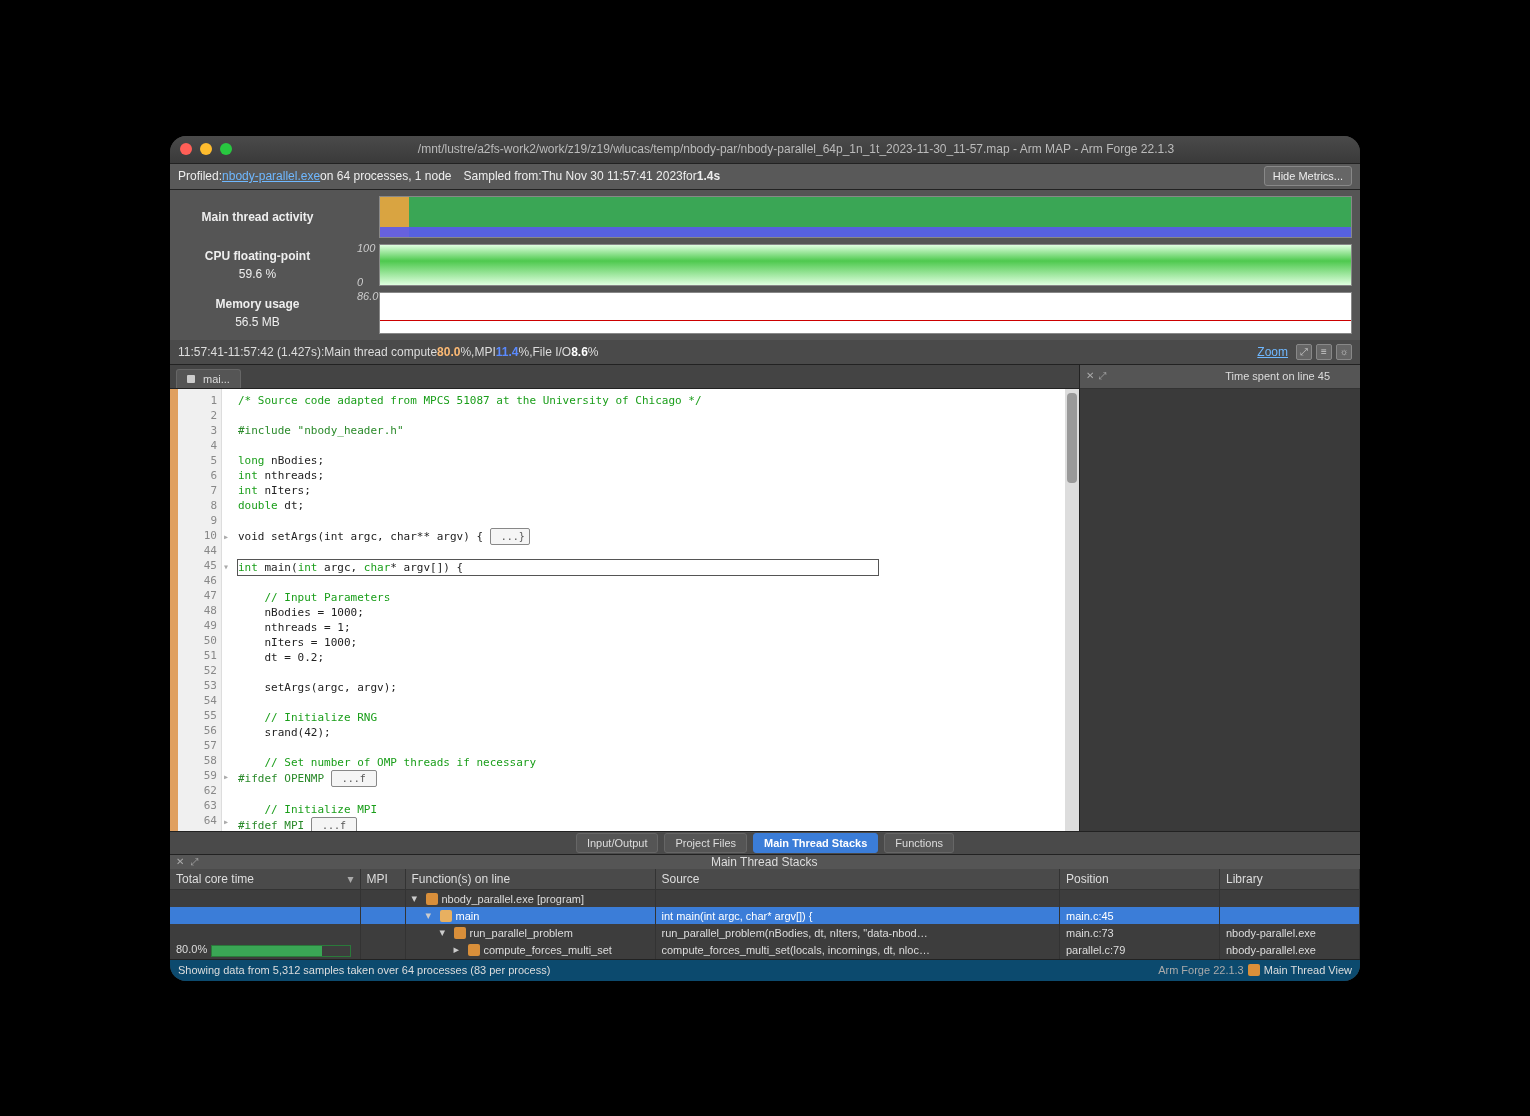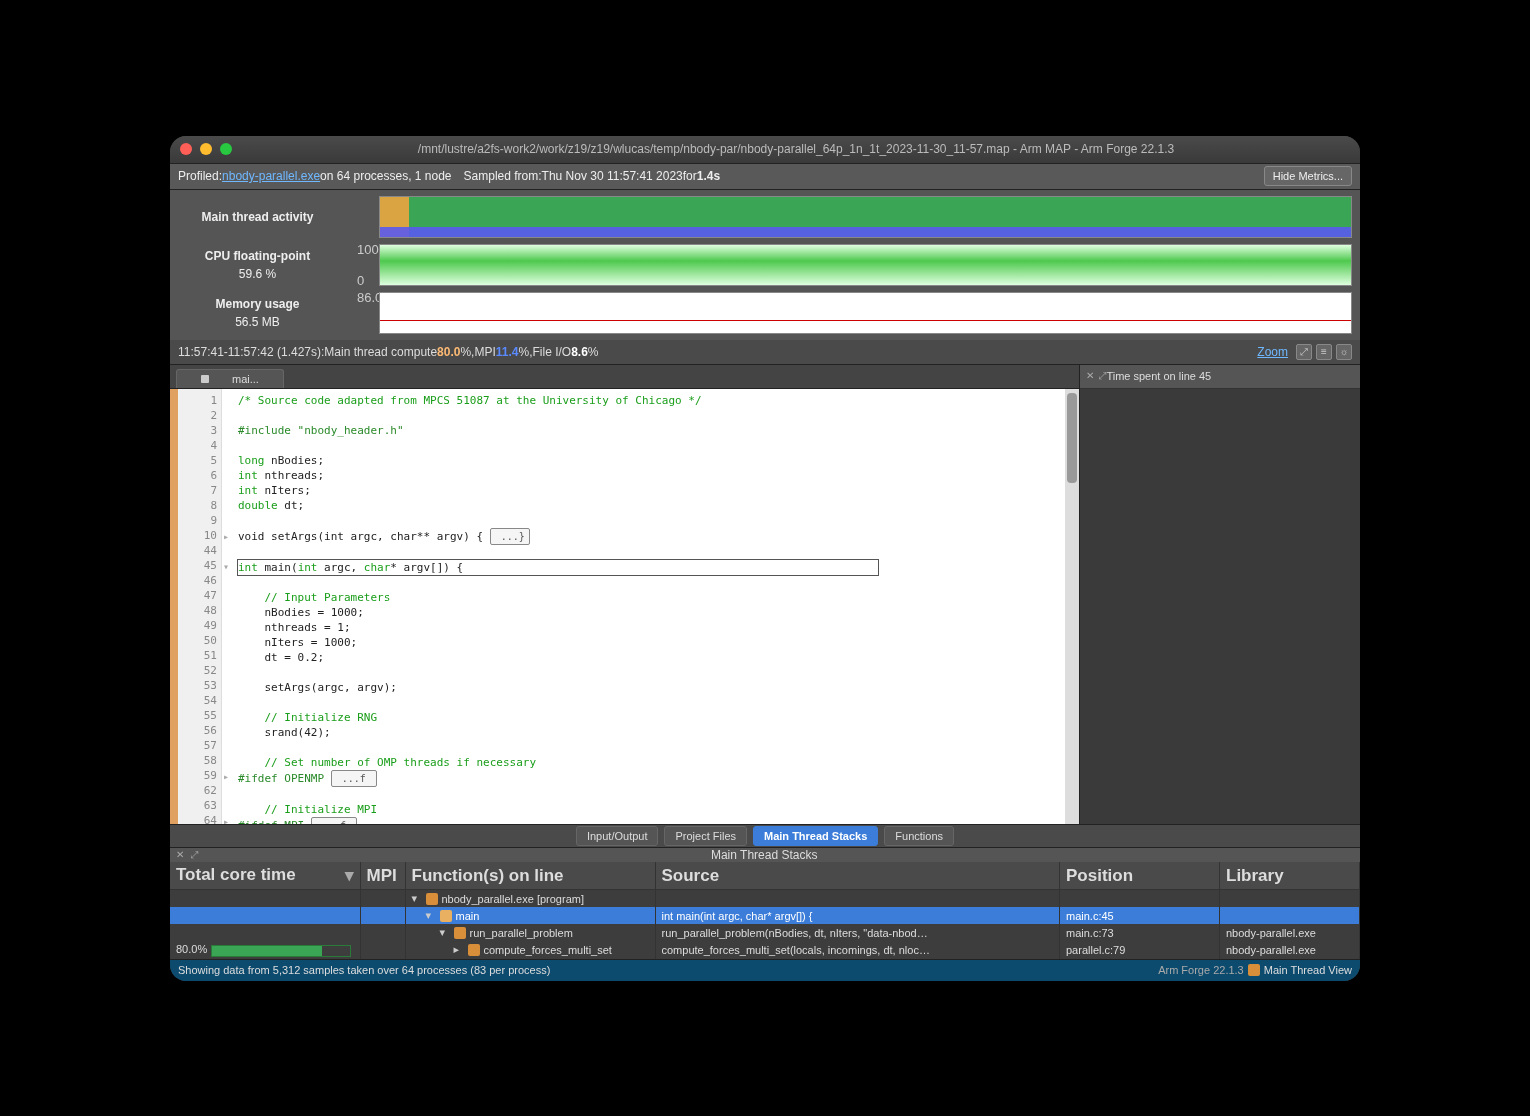--- a/index.html
+++ b/index.html
@@ -87,21 +87,21 @@
     background: #fff;
     border: 1px solid #888;
     position: relative;
     overflow: hidden;
   }
   .mc-mt { background: linear-gradient(to right, #d9a441 0 3%, #3aa655 3% 100%); }
   .mc-mt::after { content:""; position:absolute; left:0; right:0; bottom:0; height:10px; background:#5a5af0; opacity:0.9; }
   .mc-fp { background: linear-gradient(#dfffdf,#4ec94e 40%,#dfffdf); }
   .mc-mem::before { content:""; position:absolute; left:0; right:0; top:68%; height:1px; background:#c00; }
   .mc-mem { background:#fff; }
-  .yaxis { position:absolute; left:-22px; top:-2px; font-size:13px; color:#ccc; }
+  .yaxis { position:absolute; left:-22px; top:-2px; font-size:11px; color:#ccc;font-style:italic; }
   .metric-chart-wrap { position:relative; flex:1; margin-left:20px; }
   .statusline {
     background: #4a4a4a;
     padding: 4px 8px;
     display: flex;
     align-items: center;
     font-size: 12px;
     border-bottom: 1px solid #222;
   }
   .statusline .val-green { color:#fdba74; font-weight:bold; }
@@ -116,28 +116,28 @@
   .file-tabs {
     height: 24px;
     background: #444;
     border-bottom:1px solid #222;
     display:flex;
     align-items:end;
     padding-left:6px;
   }
   .file-tab {
     background:#555;
-    padding:3px 24px;
+    padding:3px 10px;
     font-size:11px;
     border:1px solid #666;
     border-bottom:none;
     border-radius:3px 3px 0 0;
     display:flex;
     align-items:center;
-    gap:23px;
+    gap:8px;
   }
   .file-tab .dot { width:8px;height:8px;background:#ccc;border-radius:1px; }
   .editor {
     flex:1;
     display:flex;
     background:#fff;
     overflow:hidden;
     position:relative;
   }
   .gutter-orange { width:8px; background:#e0a060; }
@@ -182,21 +182,21 @@
     height:24px;
     background:#555;
     display:flex;
     align-items:center;
     padding:0 6px;
     font-size:11px;
     border-bottom:1px solid #333;
     justify-content:space-between;
   }
   .rightpanel .hdr .icons { display:flex; gap:4px; font-size:10px; color:#aaa;}
-  .rightpanel .hdr .title { flex:1; text-align:left; }
+  .rightpanel .hdr .title { flex:1; text-align:right; }
   .rightpanel .body { flex:1; background:#3a3a3a; }
   .lower-tabs {
     height:24px;
     background:#4a4a4a;
     display:flex;
     align-items:center;
     justify-content:center;
     gap:6px;
     border-top:1px solid #222;
     border-bottom:1px solid #222;
@@ -216,25 +216,25 @@
     padding:0 6px;
     background:#555;
   }
   .stacks-hdr-row .sicons { display:flex; gap:6px; color:#aaa; font-size:10px; }
   .stacks { background:#3d3d3d; font-size:11px; }
   .stacks table { width:100%; border-collapse:collapse; table-layout:fixed; }
   .stacks th {
     background:#4a4a4a;
     text-align:left;
     padding:3px 6px;
-    font-weight:bold;
+    font-weight:normal;
     border-right:1px solid #333;
     border-bottom:1px solid #333;
     color:#ddd;
-    font-size:17px;
+    font-size:12px;
   }
   .stacks td {
     padding:2px 6px;
     border-right:1px solid #333;
     white-space:nowrap;
     overflow:hidden;
     text-overflow:ellipsis;
     color:#ddd;
   }
   .stacks tr.sel td { background:#3b7dd8; color:#fff; }

